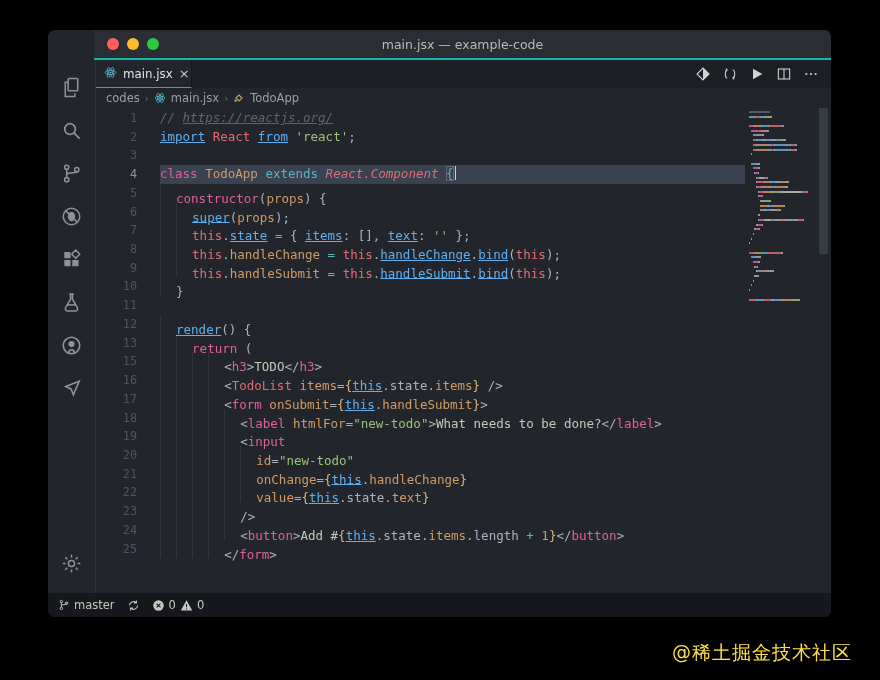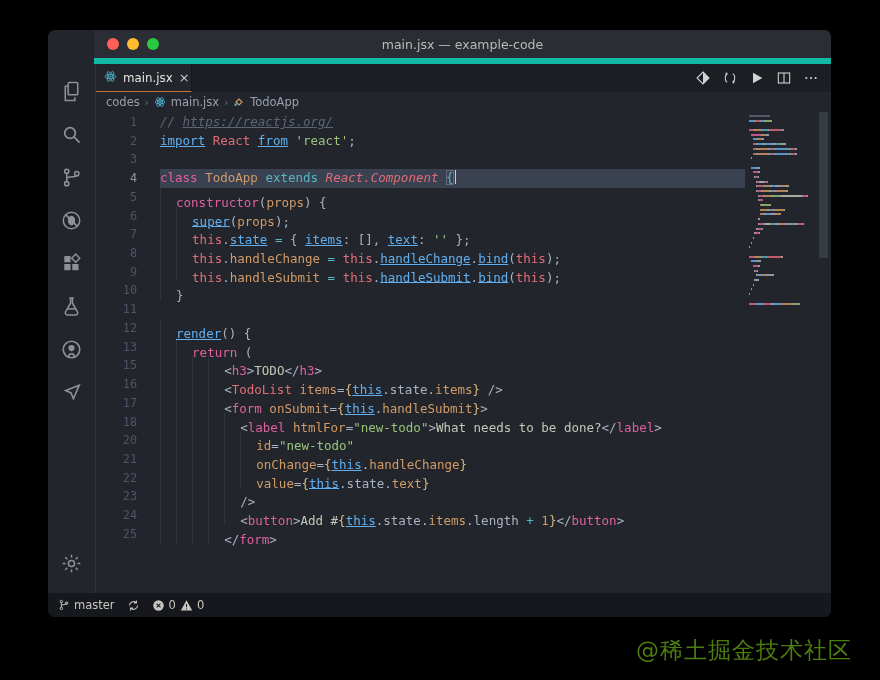--- a/index.html
+++ b/index.html
@@ -2,21 +2,21 @@
 <html style="--c-editor_bg: #22262c; --c-tabbar_bg: #1b1e23; --c-status_bg: #16181d; --c-line_highlight: #3a4252; --c-gutter: #4c5568; --c-tab_accent: #b9743f; --c-pink: #e0609b; --c-orange: #d19a66; --c-red: #e06c75; --c-blue: #61afef; --c-cyan: #56b6c2; --c-green: #98c379; --c-comment: #5e6673; --c-text: #abb2bf; --c-jsx: #c3c8b8; --c-gold: #d7ba7d; --c-react: #53c1de; --c-mac_red: #ff5f57; --c-mac_yellow: #febc2e; --c-mac_green: #28c840;"><head>
 <meta charset="utf-8">
 <style>
   html,body{margin:0;padding:0}
   body{width:880px;height:680px;background:#000;position:relative;overflow:hidden;
        font-family:"DejaVu Sans",sans-serif;}
   .window{position:absolute;left:48px;top:30px;width:783px;height:587px;
           background:var(--c-editor_bg);border-radius:7px;overflow:hidden;
           display:flex;flex-direction:column;box-shadow:0 18px 50px rgba(0,0,0,.75);}
   
-  .titlebar{height:28px;background:#2a2d33;border-bottom:6px solid #14b8a6;
+  .titlebar{height:28px;background:#2a2d33;border-bottom:2px solid #14b8a6;
             display:flex;align-items:center;justify-content:center;position:relative;flex:0 0 auto;margin-left:46px;}
   .traffic{position:absolute;left:13px;top:0;height:100%;display:flex;align-items:center;gap:8px;}
   .tl{width:12px;height:12px;border-radius:50%;}
   .title{font-size:12.5px;color:#b9bbb4;}
   
   .main{flex:1;display:flex;min-height:0;}
   .activitybar{flex:0 0 48px;display:flex;flex-direction:column;align-items:center;
                padding-top:8px;border-right:1px solid rgba(255,255,255,.05);box-sizing:border-box;}
   .aitem{height:43px;display:flex;align-items:center;justify-content:center;width:100%;}
   .aitem svg{width:23px;height:23px;}
@@ -64,21 +64,21 @@
   .mseg{display:inline-block;height:2px;opacity:.82;}
   .scroll-thumb{position:absolute;right:3px;top:0;width:9px;height:146px;background:rgba(150,160,175,.18);}
   
   .statusbar{height:24px;background:var(--c-status_bg);display:flex;align-items:center;
              padding:0 10px;font-size:11.5px;color:#c6c8bf;flex:0 0 auto;}
   .sleft{display:flex;align-items:center;gap:12px;}
   .sright{margin-left:auto;display:flex;align-items:center;gap:16px;}
   .sitem{display:flex;align-items:center;gap:4px;white-space:nowrap;}
   .statusbar svg{display:block;}
   
-  .watermark{position:absolute;right:28px;bottom:14px;color:#4d7c0f;font-size:23px;letter-spacing:1px;}
+  .watermark{position:absolute;right:28px;bottom:14px;color:#fde047;font-size:19px;letter-spacing:1px;}
 </style>
 </head>
 <body>
 
 <div class="window">
 
   <div class="titlebar">
     <div class="traffic">
       <span class="tl" style="background:var(--c-mac_red)"></span>
       <span class="tl" style="background:var(--c-mac_yellow)"></span>
@@ -232,20 +232,21 @@
             <div class="cline"><span class="gut">8</span><span class="ctext"><span class="ind"></span><span class="ind"></span><span class="tok r">this</span><span class="tok t">.</span><span class="tok o">handleChange</span><span class="tok t"> </span><span class="tok cy">=</span><span class="tok t"> </span><span class="tok r">this</span><span class="tok t">.</span><span class="tok b">handleChange</span><span class="tok t">.</span><span class="tok b">bind</span><span class="tok t">(</span><span class="tok r">this</span><span class="tok t">);</span></span></div>
             <div class="cline"><span class="gut">9</span><span class="ctext"><span class="ind"></span><span class="ind"></span><span class="tok r">this</span><span class="tok t">.</span><span class="tok o">handleSubmit</span><span class="tok t"> </span><span class="tok cy">=</span><span class="tok t"> </span><span class="tok r">this</span><span class="tok t">.</span><span class="tok b">handleSubmit</span><span class="tok t">.</span><span class="tok b">bind</span><span class="tok t">(</span><span class="tok r">this</span><span class="tok t">);</span></span></div>
             <div class="cline"><span class="gut">10</span><span class="ctext"><span class="ind"></span><span class="tok t">}</span></span></div>
             <div class="cline"><span class="gut">11</span><span class="ctext"></span></div>
             <div class="cline"><span class="gut">12</span><span class="ctext"><span class="ind"></span><span class="tok b">render</span><span class="tok t">() {</span></span></div>
             <div class="cline"><span class="gut">13</span><span class="ctext"><span class="ind"></span><span class="ind"></span><span class="tok p">return</span><span class="tok t"> (</span></span></div>
             <div class="cline"><span class="gut">15</span><span class="ctext"><span class="ind"></span><span class="ind"></span><span class="ind"></span><span class="ind"></span><span class="tok t">&lt;</span><span class="tok p">h3</span><span class="tok t">&gt;</span><span class="tok jt">TODO</span><span class="tok t">&lt;/</span><span class="tok p">h3</span><span class="tok t">&gt;</span></span></div>
             <div class="cline"><span class="gut">16</span><span class="ctext"><span class="ind"></span><span class="ind"></span><span class="ind"></span><span class="ind"></span><span class="tok t">&lt;</span><span class="tok r">TodoList</span><span class="tok t"> </span><span class="tok o">items</span><span class="tok t">=</span><span class="tok gold">{</span><span class="tok b">this</span><span class="tok t">.state.</span><span class="tok o">items</span><span class="tok gold">}</span><span class="tok t"> /&gt;</span></span></div>
             <div class="cline"><span class="gut">17</span><span class="ctext"><span class="ind"></span><span class="ind"></span><span class="ind"></span><span class="ind"></span><span class="tok t">&lt;</span><span class="tok p">form</span><span class="tok t"> </span><span class="tok o">onSubmit</span><span class="tok t">=</span><span class="tok gold">{</span><span class="tok b">this</span><span class="tok t">.</span><span class="tok o">handleSubmit</span><span class="tok gold">}</span><span class="tok t">&gt;</span></span></div>
             <div class="cline"><span class="gut">18</span><span class="ctext"><span class="ind"></span><span class="ind"></span><span class="ind"></span><span class="ind"></span><span class="ind"></span><span class="tok t">&lt;</span><span class="tok p">label</span><span class="tok t"> </span><span class="tok o">htmlFor</span><span class="tok t">=</span><span class="tok g">"new-todo"</span><span class="tok t">&gt;</span><span class="tok jt">What needs to be done?</span><span class="tok t">&lt;/</span><span class="tok p">label</span><span class="tok t">&gt;</span></span></div>
+            <div class="cline"><span class="gut">19</span><span class="ctext"><span class="ind"></span><span class="ind"></span><span class="ind"></span><span class="ind"></span><span class="ind"></span><span class="tok t">&lt;</span><span class="tok p">input</span></span></div>
             <div class="cline"><span class="gut">20</span><span class="ctext"><span class="ind"></span><span class="ind"></span><span class="ind"></span><span class="ind"></span><span class="ind"></span><span class="ind"></span><span class="tok o">id</span><span class="tok t">=</span><span class="tok g">"new-todo"</span></span></div>
             <div class="cline"><span class="gut">21</span><span class="ctext"><span class="ind"></span><span class="ind"></span><span class="ind"></span><span class="ind"></span><span class="ind"></span><span class="ind"></span><span class="tok o">onChange</span><span class="tok t">=</span><span class="tok gold">{</span><span class="tok b">this</span><span class="tok t">.</span><span class="tok o">handleChange</span><span class="tok gold">}</span></span></div>
             <div class="cline"><span class="gut">22</span><span class="ctext"><span class="ind"></span><span class="ind"></span><span class="ind"></span><span class="ind"></span><span class="ind"></span><span class="ind"></span><span class="tok o">value</span><span class="tok t">=</span><span class="tok gold">{</span><span class="tok b">this</span><span class="tok t">.state.</span><span class="tok o">text</span><span class="tok gold">}</span></span></div>
             <div class="cline"><span class="gut">23</span><span class="ctext"><span class="ind"></span><span class="ind"></span><span class="ind"></span><span class="ind"></span><span class="ind"></span><span class="tok t">/&gt;</span></span></div>
             <div class="cline"><span class="gut">24</span><span class="ctext"><span class="ind"></span><span class="ind"></span><span class="ind"></span><span class="ind"></span><span class="ind"></span><span class="tok t">&lt;</span><span class="tok p">button</span><span class="tok t">&gt;</span><span class="tok jt">Add #</span><span class="tok gold">{</span><span class="tok b">this</span><span class="tok t">.state.</span><span class="tok o">items</span><span class="tok t">.length </span><span class="tok cy">+</span><span class="tok t"> </span><span class="tok o">1</span><span class="tok gold">}</span><span class="tok t">&lt;/</span><span class="tok p">button</span><span class="tok t">&gt;</span></span></div>
             <div class="cline"><span class="gut">25</span><span class="ctext"><span class="ind"></span><span class="ind"></span><span class="ind"></span><span class="ind"></span><span class="tok t">&lt;/</span><span class="tok p">form</span><span class="tok t">&gt;</span></span></div>
           </div>
         <div class="minimap">
             <div id="mini-rows">
               <div class="mrow"><span class="mseg" style="width: 2.7px; background: rgb(94, 102, 115);"></span><span class="mseg" style="width: 18px; background: rgb(94, 102, 115);"></span></div>

